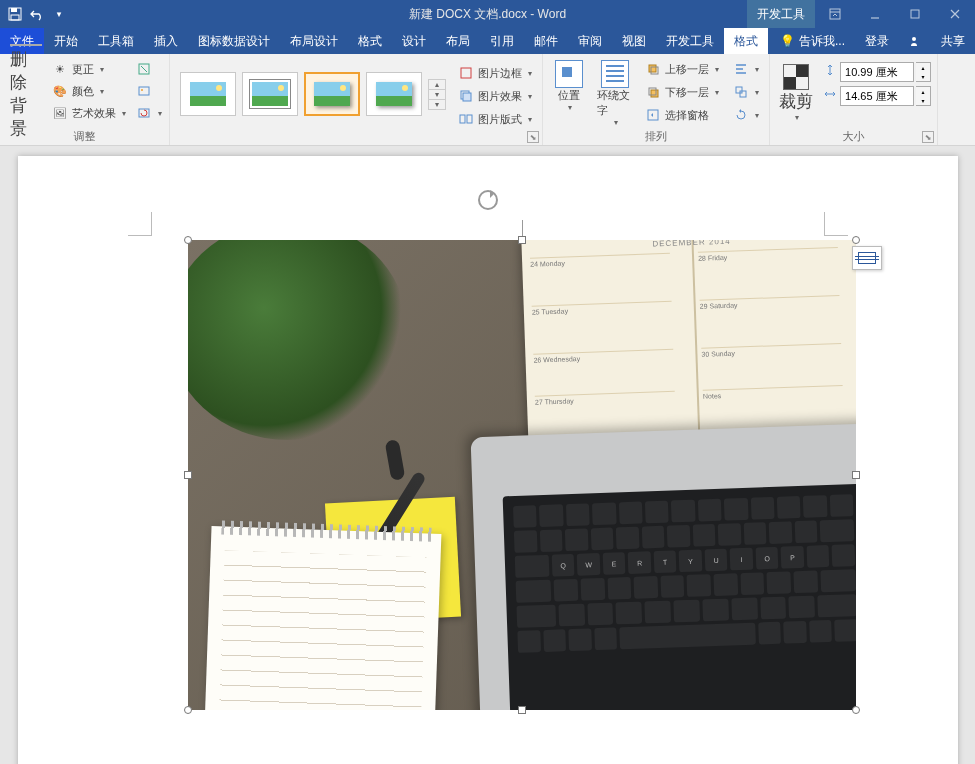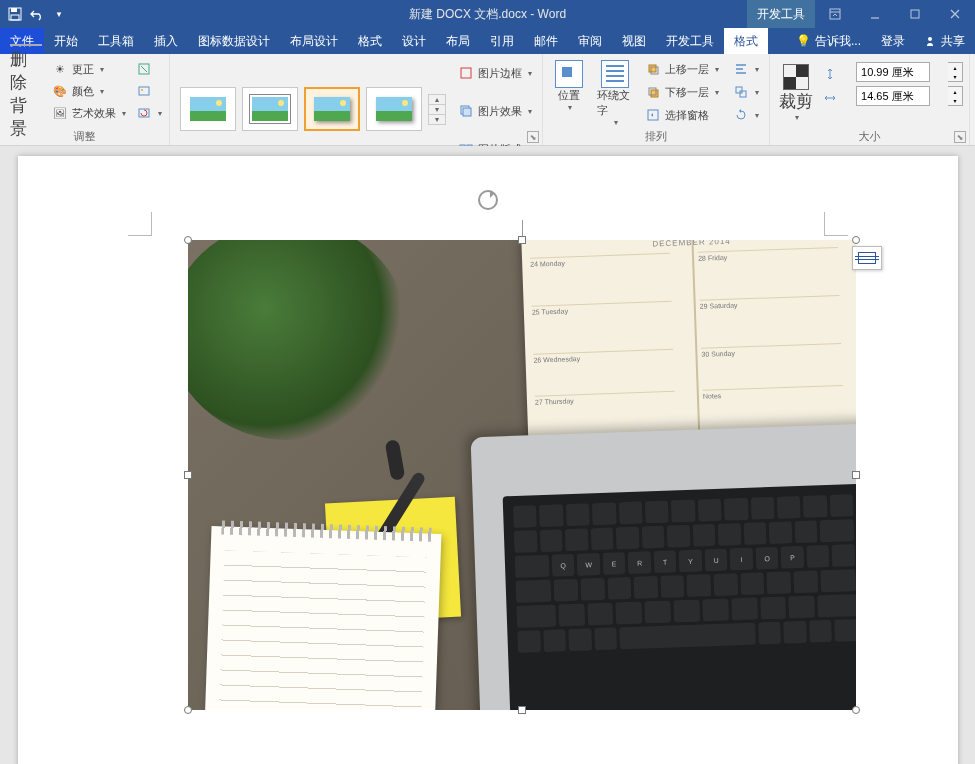--- a/index.html
+++ b/index.html
@@ -14,21 +14,21 @@
 .win-btn { width: 40px; height: 28px; display: flex; align-items: center; justify-content: center; color: #b8c7dc; cursor: pointer; }
 .context-tab { position: absolute; right: 160px; top: 0; height: 28px; padding: 0 10px; background: #41729f; color: #fff; display: flex; align-items: center; font-size: 12px; }
 
 
 .menu-bar { height: 26px; background: #2b579a; display: flex; align-items: stretch; color: #fff; font-size: 12px; }
 .menu-item { padding: 0 10px; display: flex; align-items: center; cursor: pointer; white-space: nowrap; }
 .menu-item.file { background: #1d4ed8; }
 .menu-item.active { background: #fff; color: #2b579a; }
 .menu-right { margin-left: auto; display: flex; align-items: stretch; }
 .menu-right .menu-item { background: transparent; }
-.share-btn { background: #1e4e8c; padding: 0 10px; display:flex; align-items:center; gap:4px; }
+.share-btn { background: #1e4e8c; padding: 0 10px; display:flex; align-items:center; gap:20px; }
 
 
 .ribbon { height: 92px; background: #f1f1f1; border-bottom: 1px solid #d4d4d4; display: flex; position: relative; }
 .ribbon-group { border-right: 1px solid #e1e1e1; display: flex; flex-direction: column; position: relative; padding: 4px 6px 16px 6px; }
 .ribbon-group-label { position: absolute; bottom: 1px; left: 0; right: 0; text-align: center; font-size: 11px; color: #666; }
 .ribbon-launcher { position: absolute; bottom: 2px; right: 3px; width: 12px; height: 12px; border: 1px solid #aaa; font-size: 8px; color: #888; display:flex; align-items:center; justify-content:center; cursor:pointer; }
 .big-btn { display: flex; flex-direction: column; align-items: center; justify-content: center; padding: 2px 4px; cursor: pointer; width: 48px; }
 .small-btn { display: flex; align-items: center; gap: 4px; padding: 1px 4px; cursor: pointer; font-size: 11px; color: #444; white-space: nowrap; height: 22px; }
 .drop-arrow { font-size: 8px; color: #666; margin-left: 2px; }
 
@@ -36,27 +36,27 @@
 .style-thumb { width: 56px; height: 44px; background: #fff; border: 1px solid #c8c8c8; display: flex; align-items: center; justify-content: center; cursor: pointer; position: relative; }
 .style-thumb.selected { border: 1px solid #f0a030; background: #fff3e0; box-shadow: inset 0 0 0 1px #f0a030; }
 .style-thumb-inner { width: 36px; height: 24px; background: linear-gradient(to bottom, #87ceeb 0%, #87ceeb 60%, #4fa84f 60%, #4fa84f 100%); position: relative; }
 .style-thumb-inner::after { content:''; position:absolute; top:3px; right:4px; width:6px; height:6px; background:#ffe680; border-radius:50%; }
 .style-thumb.framed .style-thumb-inner { box-shadow: 0 0 0 2px #fff, 0 0 0 3px #888; }
 .style-thumb.shadow .style-thumb-inner { box-shadow: 2px 2px 4px rgba(0,0,0,0.4); }
 .gallery-nav { width: 18px; display: flex; flex-direction: column; border: 1px solid #ccc; }
 .gallery-nav-btn { flex: 1; display:flex; align-items:center; justify-content:center; font-size:8px; color:#666; cursor:pointer; border-bottom:1px solid #ccc; }
 .gallery-nav-btn:last-child { border-bottom:none; }
 
-.pic-options { display: flex; flex-direction: column; gap: 16px; padding-top: 4px; }
+.pic-options { display: flex; flex-direction: column; gap: 1px; padding-top: 4px; }
 .arrange-big { display: flex; flex-direction: column; align-items: center; width: 40px; padding: 2px; cursor:pointer; }
 .arrange-col { display: flex; flex-direction: column; gap: 1px; }
 
 .size-group { display: flex; gap: 6px; padding-top: 4px; }
 .size-inputs { display: flex; flex-direction: column; gap: 4px; }
-.size-row { display: flex; align-items: flex-end; gap: 18px; }
+.size-row { display: flex; align-items: flex-start; gap: 2px; }
 .size-input { width: 74px; height: 20px; border: 1px solid #ababab; font-size: 11px; padding: 0 4px; background:#fff; }
 .spinner { display: flex; flex-direction: column; border: 1px solid #ababab; border-left:none; }
 .spinner-btn { width: 14px; height: 9px; font-size: 6px; display:flex; align-items:center; justify-content:center; background:#f5f5f5; cursor:pointer; }
 
 
 .doc-area { height: 618px; background: #e6e6e6; position: relative; overflow: hidden; display: flex; justify-content: center; padding-top: 10px; }
 .page { width: 940px; background: #fff; box-shadow: 0 0 6px rgba(0,0,0,0.25); position: relative; min-height: 700px; }
 .page-corner { position: absolute; width: 24px; height: 24px; }
 .page-corner.tl { top: 56px; left: 110px; border-left: 1px solid #bbb; border-top: 1px solid #bbb; transform: rotate(180deg); }
 .page-corner.tr { top: 56px; right: 110px; border-right: 1px solid #bbb; border-top: 1px solid #bbb; transform: rotate(180deg); }

